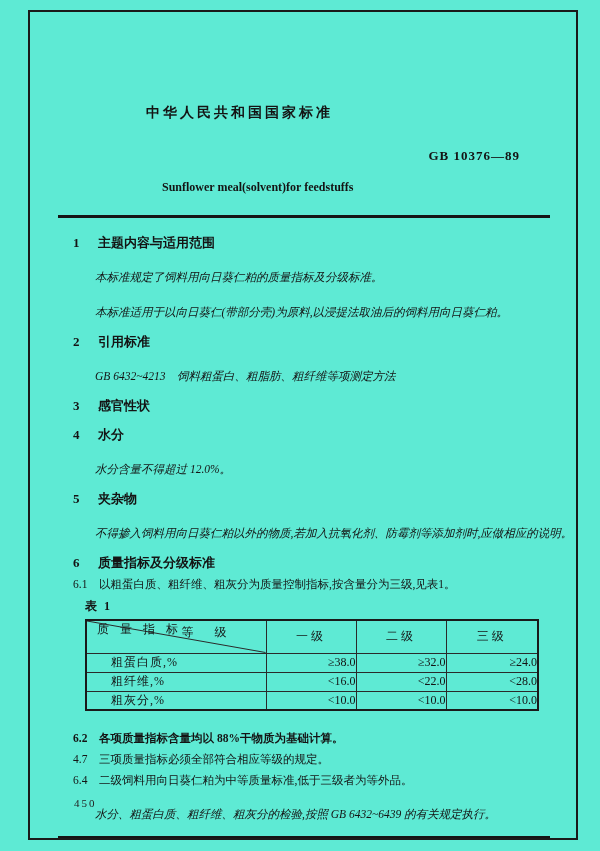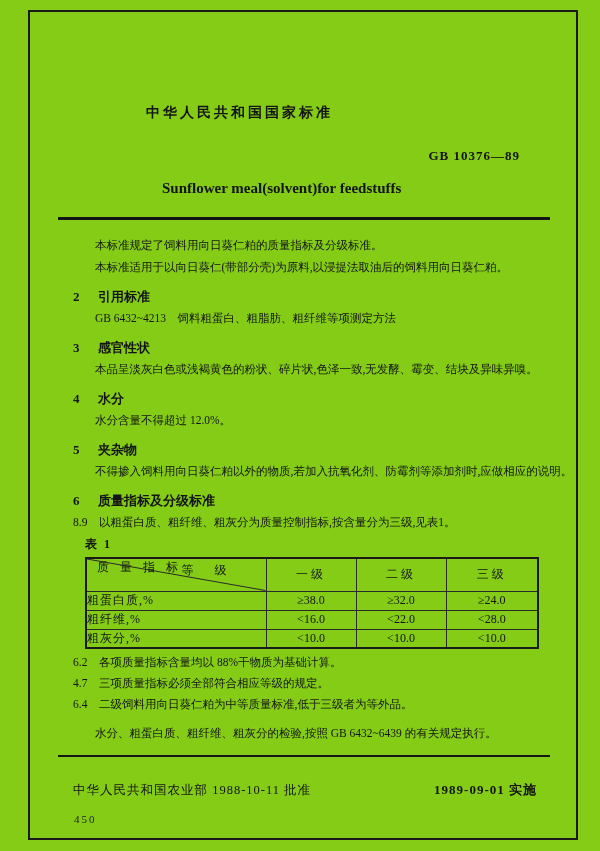--- a/index.html
+++ b/index.html
@@ -1,98 +1,100 @@
 <!DOCTYPE html>
 <html><head>
 <meta charset="utf-8">
 <style>
   * { box-sizing: border-box; margin: 0; padding: 0; }
   body { background: #efeeea; font-family: "Liberation Serif", "DejaVu Serif", serif; }
   .page {
     position: relative; width: 600px; height: 851px;
-    background: #84cc16; color: #141414; overflow: hidden;
+    background: #5eead4; color: #141414; overflow: hidden;
   }
   .frame {
     position: absolute; left: 28px; top: 10px; width: 550px; height: 830px;
     border: 2px solid #1a1a1a; pointer-events: none;
   }
   .content { position: absolute; left: 58px; top: 0; width: 492px; }
 
   
   .org { margin: 104px 0 0 88px; font-size: 14px; font-weight: bold; letter-spacing: 3px; }
   .title-row { position: relative; margin-top: 24px; height: 22px; }
   .doc-title { margin-left: 104px; font-size: 16px; font-weight: bold; letter-spacing: 7px; }
   .std-no { position: absolute; right: 30px; top: 2px; font-size: 13px; font-weight: bold; letter-spacing: 1px; }
-  .en-title { margin: 12px 0 0 104px; font-size: 15px; font-weight: bold; }
+  .en-title { margin: 12px 0 0 104px; font-size: 12px; font-weight: bold; }
   .rule { margin-top: 20px; border-top: 3px solid #151515; }
 
   
   .sec { margin-top: 12px; }
   .sec.first { margin-top: 16px; }
   .sec-h { padding-left: 15px; font-size: 13px; font-weight: bold; line-height: 17px; }
   .sec-h .no { display: inline-block; min-width: 14px; margin-right: 11px; }
-  .para { margin-top: 4px; padding-left: 37px; font-size: 11.5px; line-height: 18px; white-space: nowrap; }
+  .para { margin-top: 17px; padding-left: 37px; font-size: 11.5px; line-height: 18px; white-space: nowrap; font-style: italic; }
   .subitem { margin-top: 5px; padding-left: 15px; font-size: 11.5px; line-height: 16px; white-space: nowrap; }
   .subitem .no { display: inline-block; min-width: 26px; }
 
   
   .tbl-caption { margin: 6px 0 0 27px; width: 452px; text-align: left; font-size: 12px; font-weight: bold; letter-spacing: 2px; }
   .qtable { margin: 4px 0 0 27px; width: 452px; border-collapse: collapse; font-size: 12px; border: 2px solid #1a1a1a; table-layout: fixed; }
   .qtable th, .qtable td { border: 1px solid #2a2a2a; }
   .qtable col.c0 { width: 180px; }
   .qtable col.c1, .qtable col.c2 { width: 90px; }
   .qtable col.c3 { width: 92px; }
   .qtable thead th { height: 33px; font-weight: normal; text-align: center; letter-spacing: 3px; }
-  .qtable tbody td { height: 19px; text-align: center; }
+  .qtable tbody td { height: 19px; text-align: right; padding-left: 24px; }
   .qtable tbody td.lbl { text-align: left; letter-spacing: 1px; }
   .corner { position: relative; padding: 0; }
   .corner svg { position: absolute; left: 0; top: 0; width: 100%; height: 100%; display: block; }
   .corner .top-label { position: absolute; top: 3px; right: 30px; font-size: 12px; letter-spacing: 9px; }
   .corner .bottom-label { position: absolute; bottom: 15px; left: 10px; font-size: 12px; letter-spacing: 4px; }
 
   
   .footer-rule { margin-top: 13px; border-top: 2.5px solid #151515; }
   .footer { display: flex; justify-content: space-between; align-items: baseline; margin-top: 24px; padding: 0 13px 0 15px; }
   .approval { font-size: 12.5px; letter-spacing: 1px; }
   .impl { font-size: 13px; font-weight: bold; letter-spacing: 1px; }
 
-  .page-num { position: absolute; left: 74px; bottom: 26px; font-size: 11px; letter-spacing: 2px; color: #222; }
+  .page-num { position: absolute; left: 74px; bottom: 42px; font-size: 11px; letter-spacing: 2px; color: #222; }
 </style>
 </head>
 <body>
 
 <div class="page">
   <div class="frame"></div>
 
   <div class="content">
 
     <div class="org">中华人民共和国国家标准</div>
     <div class="title-row">
       <span class="std-no">GB 10376—89</span>
     </div>
     <div class="en-title">Sunflower meal(solvent)for feedstuffs</div>
     <div class="rule"></div>
 
     <section class="sec first">
+      <div class="sec-h">
+        <span class="no">1</span><span>主题内容与适用范围</span>
+      </div>
       <p class="para">本标准规定了饲料用向日葵仁粕的质量指标及分级标准。</p>
       <p class="para">本标准适用于以向日葵仁(带部分壳)为原料,以浸提法取油后的饲料用向日葵仁粕。</p>
     </section>
 
     <section class="sec">
       <div class="sec-h">
         <span class="no">2</span><span>引用标准</span>
       </div>
       <p class="para">GB 6432~4213　饲料粗蛋白、粗脂肪、粗纤维等项测定方法</p>
     </section>
 
     <section class="sec">
       <div class="sec-h">
         <span class="no">3</span><span>感官性状</span>
       </div>
-      <p class="para">本品呈淡灰白色或浅褐黄色的粉状、碎片状,色泽一致,无发酵、霉变、结块及异味异嗅。</p>
     </section>
 
     <section class="sec">
       <div class="sec-h">
         <span class="no">4</span><span>水分</span>
       </div>
       <p class="para">水分含量不得超过 12.0%。</p>
     </section>
 
     <section class="sec">
@@ -101,21 +103,21 @@
       </div>
       <p class="para">不得掺入饲料用向日葵仁粕以外的物质,若加入抗氧化剂、防霉剂等添加剂时,应做相应的说明。</p>
     </section>
 
     <section class="sec">
       <div class="sec-h">
         <span class="no">6</span><span>质量指标及分级标准</span>
       </div>
 
       <div class="subitem">
-        <span class="no">8.9</span><span>以粗蛋白质、粗纤维、粗灰分为质量控制指标,按含量分为三级,见表1。</span>
+        <span class="no">6.1</span><span>以粗蛋白质、粗纤维、粗灰分为质量控制指标,按含量分为三级,见表1。</span>
       </div>
 
       <div class="tbl-caption">表 1</div>
 
       <table class="qtable">
         <colgroup>
             <col class="c0">
             <col class="c1">
             <col class="c2">
             <col class="c3">
@@ -149,21 +151,21 @@
           </tr>
           <tr>
             <td class="lbl">粗灰分,%</td>
             <td>&lt;10.0</td>
             <td>&lt;10.0</td>
             <td>&lt;10.0</td>
           </tr>
         </tbody>
       </table>
 
-      <div class="subitem" style="margin-top:5px;">
+      <div class="subitem" style="margin-top:19px;font-weight:bold;">
         <span class="no">6.2</span><span>各项质量指标含量均以 88%干物质为基础计算。</span>
       </div>
       <div class="subitem">
         <span class="no">4.7</span><span>三项质量指标必须全部符合相应等级的规定。</span>
       </div>
       <div class="subitem">
         <span class="no">6.4</span><span>二级饲料用向日葵仁粕为中等质量标准,低于三级者为等外品。</span>
       </div>
     </section>
 

